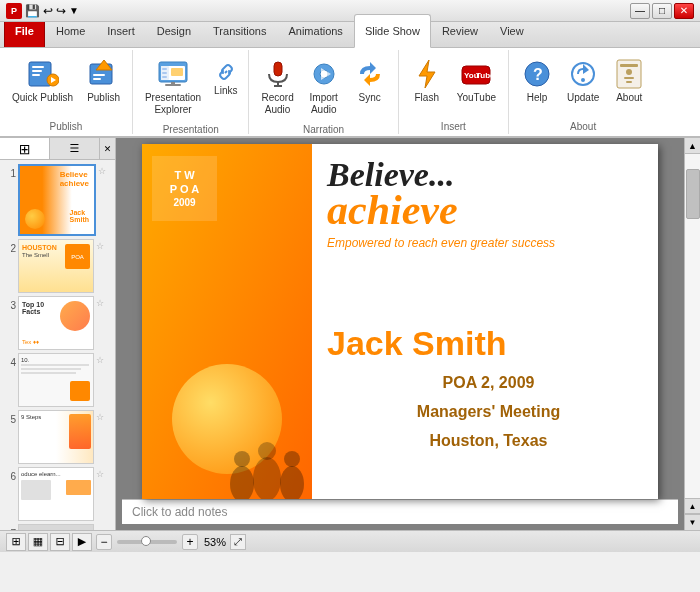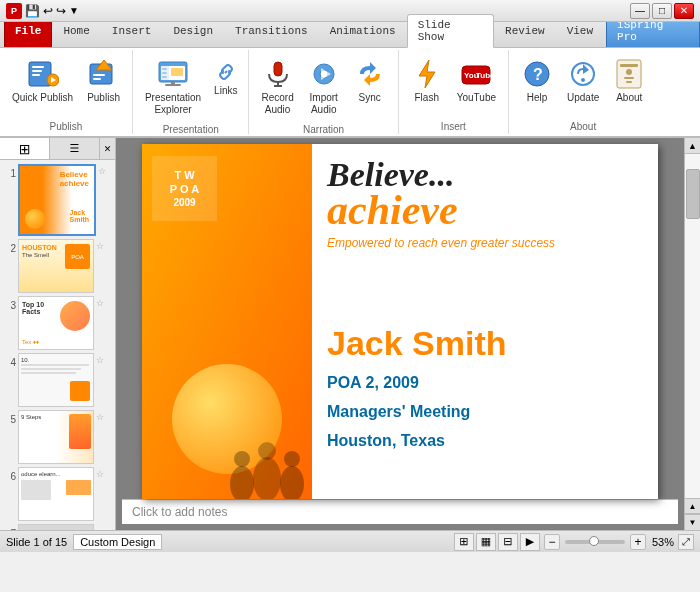--- a/index.html
+++ b/index.html
@@ -4,21 +4,21 @@
   <style>
     * { margin: 0; padding: 0; box-sizing: border-box; }
     body { width: 700px; height: 592px; font-family: 'Segoe UI', Arial, sans-serif; font-size: 11px; background: #f0f0f0; overflow: hidden; }
     .tb-btn { width: 20px; height: 16px; display: flex; align-items: center; justify-content: center; font-size: 10px; cursor: pointer; border: 1px solid #999; background: linear-gradient(to bottom, #f8f8f8, #ddd); border-radius: 2px; }
     .tb-btn.close { background: linear-gradient(to bottom, #f44, #c00); color: white; border-color: #900; }
     .tb-btn.maximize { background: linear-gradient(to bottom, #f8f8f8, #ddd); }
 
     
     .ribbon-tabs { height: 26px; background: linear-gradient(to bottom, #e8e8e8, #d8d8d8); display: flex; align-items: flex-end; padding-left: 4px; border-bottom: 1px solid #bbb; }
     .ribbon-tab {
-      height: 22px; padding: 16px 10px; display: flex; align-items: center; font-size: 11px; cursor: pointer; border: 1px solid transparent; border-bottom: none; border-radius: 3px 3px 0 0; color: #333; font-family: Liberation Mono, monospace;
+      height: 22px; padding: 16px 10px; display: flex; align-items: center; font-size: 11px; cursor: pointer; border: 1px solid transparent; border-bottom: none; border-radius: 3px 3px 0 0; color: #333;
     }
     .ribbon-tab.file { background: #c00; color: white; border-color: #900; height: 24px; font-weight: bold; }
     .ribbon-tab.active { background: white; border-color: #bbb; border-bottom: 1px solid white; margin-bottom: -1px; z-index: 2; }
     .ribbon-tab.ispring { background: linear-gradient(to bottom, #7cb8f0, #4a90d9); color: white; border-color: #3070b0; margin-left: 2px; }
 
     
     .ribbon-body {
       height: 90px;
       background: white;
       border-bottom: 2px solid #bbb;
@@ -114,21 +114,20 @@
 <div class="ribbon-tabs">
   <div class="ribbon-tab file">File</div>
   <div class="ribbon-tab">Home</div>
   <div class="ribbon-tab">Insert</div>
   <div class="ribbon-tab">Design</div>
   <div class="ribbon-tab">Transitions</div>
   <div class="ribbon-tab">Animations</div>
   <div class="ribbon-tab active">Slide Show</div>
   <div class="ribbon-tab">Review</div>
   <div class="ribbon-tab">View</div>
-  <div class="ribbon-tab ispring">iSpring Pro</div>
 </div>
 
 <div class="ribbon-body">
 
   <div class="ribbon-group">
     <div class="ribbon-group-items">
       <div class="ribbon-btn">
         <div class="btn-icon">
           <svg width="32" height="32" viewBox="0 0 32 32">
             <rect x="2" y="4" width="22" height="24" rx="2" fill="#4a90d9" stroke="#2a60a9" stroke-width="1"></rect>
@@ -412,21 +411,21 @@
         </div>
 
         <div style="position:absolute; left:185px; top:14px; right:8px;">
           <div style="font-size:34px; color:#222; font-style:italic; font-weight:bold; font-family:Georgia,serif; line-height:1;">Believe...</div>
           <div style="font-size:42px; color:#ff8800; font-style:italic; font-weight:bold; font-family:Georgia,serif; line-height:0.9;">achieve</div>
           <div style="font-size:12px; color:#ff8800; font-style:italic; margin-top:6px; line-height:1.3;">Empowered to reach even greater success</div>
         </div>
 
         <div style="position:absolute; left:185px; top:180px; right:8px;">
           <div style="font-size:34px; color:#ff8800; font-weight:bold; font-family:Arial,sans-serif;">Jack Smith</div>
-          <div style="font-size:16px; color:#0369a1; font-weight:bold; line-height:1.8; margin-top:6px;">
+          <div style="font-size:16px; color:#a16207; font-weight:bold; line-height:1.8; margin-top:6px;text-align:center;">
             <div>POA 2, 2009</div>
             <div>Managers' Meeting</div>
             <div>Houston, Texas</div>
           </div>
         </div>
 
       </div>
     </div>
 
     <div style="height:30px; background:white; border-top:1px solid #bbb; display:flex; align-items:center; padding:0 10px; color:#888; font-size:12px; margin-top:0;">
@@ -440,24 +439,20 @@
       <div style="width:14px; height:50px; background:#c0c0c0; border:1px solid #aaa; border-radius:2px; position:absolute; top:15px; left:1px;"></div>
     </div>
 
     <div style="width:16px; height:16px; display:flex; align-items:center; justify-content:center; font-size:8px; cursor:pointer; background:#e0e0e0; border-top:1px solid #bbb; border-bottom:1px solid #bbb;">▲</div>
     <div style="width:16px; height:16px; display:flex; align-items:center; justify-content:center; font-size:8px; cursor:pointer; background:#e0e0e0; border-top:1px solid #bbb;">▼</div>
   </div>
 
 </div>
 
 <div class="status-bar">
-  <div class="status-left">
-    <span>Slide 1 of 15</span>
-    <div class="status-badge">Custom Design</div>
-  </div>
   <div class="status-right">
 
     <div class="view-btns">
       <div class="view-btn">⊞</div>
       <div class="view-btn">▦</div>
       <div class="view-btn">⊟</div>
       <div class="view-btn">▶</div>
     </div>
 
     <div class="zoom-controls">

